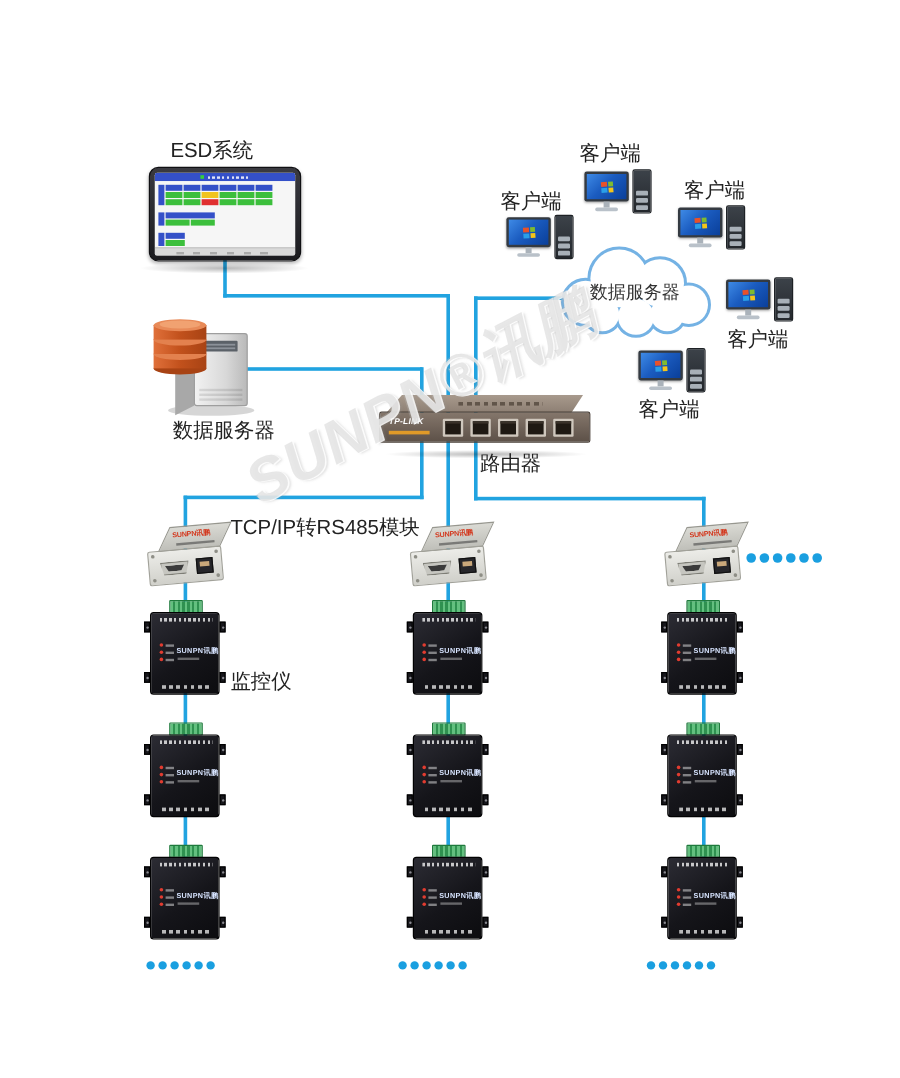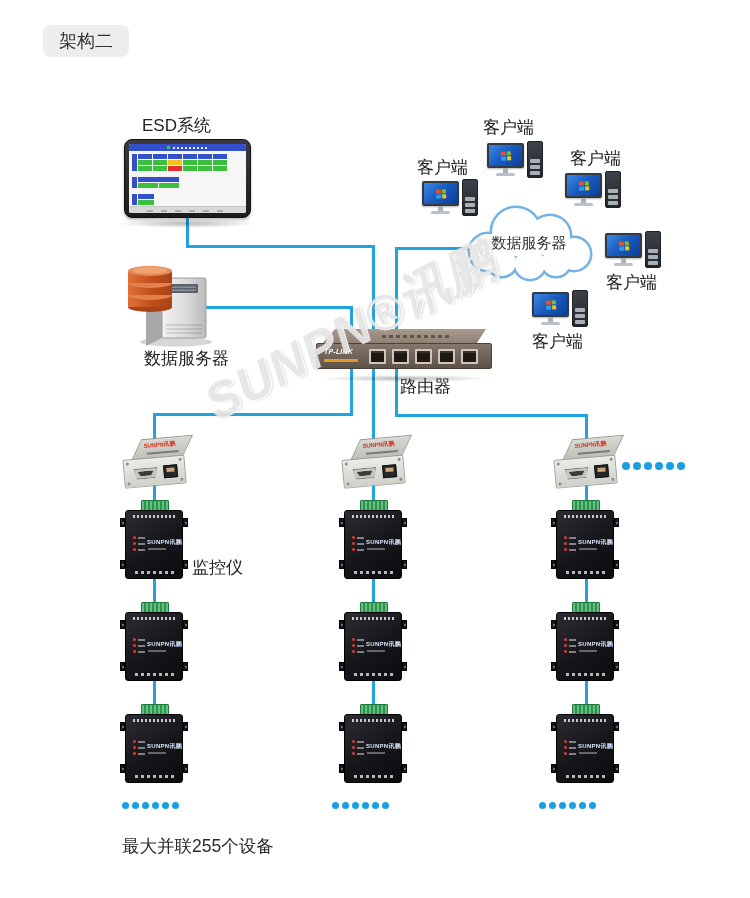--- a/index.html
+++ b/index.html
@@ -139,21 +139,20 @@
     color:rgba(186,186,186,.32);text-shadow:1px 1px 0 rgba(255,255,255,.85),2px 2px 2px rgba(150,150,150,.28);
     white-space:nowrap}
 
   .caption{position:absolute;left:122px;top:834px;font-size:17.5px;color:#2b2b2b;z-index:5}
 </style>
 </head>
 <body>
 
 <div id="canvas">
 
-  <div class="badge">架构二</div>
 
   <div class="ln v" style="left:186px;top:216px;height:32px"></div>
   <div class="ln h" style="left:186px;top:245px;width:189px"></div>
   <div class="ln v" style="left:372px;top:245px;height:535px"></div>
   <div class="ln h" style="left:395px;top:247px;width:75px"></div>
   <div class="ln v" style="left:395px;top:247px;height:170px"></div>
   <div class="ln h" style="left:198px;top:306px;width:154px"></div>
   <div class="ln v" style="left:350px;top:306px;height:110px"></div>
   <div class="ln h" style="left:153px;top:413px;width:200px"></div>
   <div class="ln v" style="left:153px;top:413px;height:367px"></div>
@@ -395,20 +394,21 @@
             <i></i>
           </span>
       </span>
     </div>
     <div class="rt-shadow"></div>
   </div>
   <div class="lbl" style="left:400px;top:375px">路由器</div>
 
   <div class="watermark">SUNPN®讯鹏</div>
 
+  <div class="lbl" style="left:192px;top:428px">TCP/IP转RS485模块</div>
 
   <div class="converter" style="left:122px;top:438px">
     <div class="cv-top">
         <span class="cv-brand">SUNPN讯鹏</span>
         <span class="cv-dash"></span>
       </div>
     <div class="cv-front">
       <i class="cv-screw s-tl"></i>
         <i class="cv-screw s-tr"></i>
         <i class="cv-screw s-bl"></i>
@@ -776,15 +776,14 @@
       <div class="m-logo">SUNPN讯鹏</div>
       <div class="m-model"></div>
       <div class="m-bot"></div>
     </div>
   </div>
 
   <div class="dots" style="left:122px;top:795px"><i></i><i></i><i></i><i></i><i></i><i></i></div>
   <div class="dots" style="left:332px;top:795px"><i></i><i></i><i></i><i></i><i></i><i></i></div>
   <div class="dots" style="left:539px;top:795px"><i></i><i></i><i></i><i></i><i></i><i></i></div>
 
-  <div class="caption">最大并联255个设备</div>
 
 </div>
 
 </body></html>

